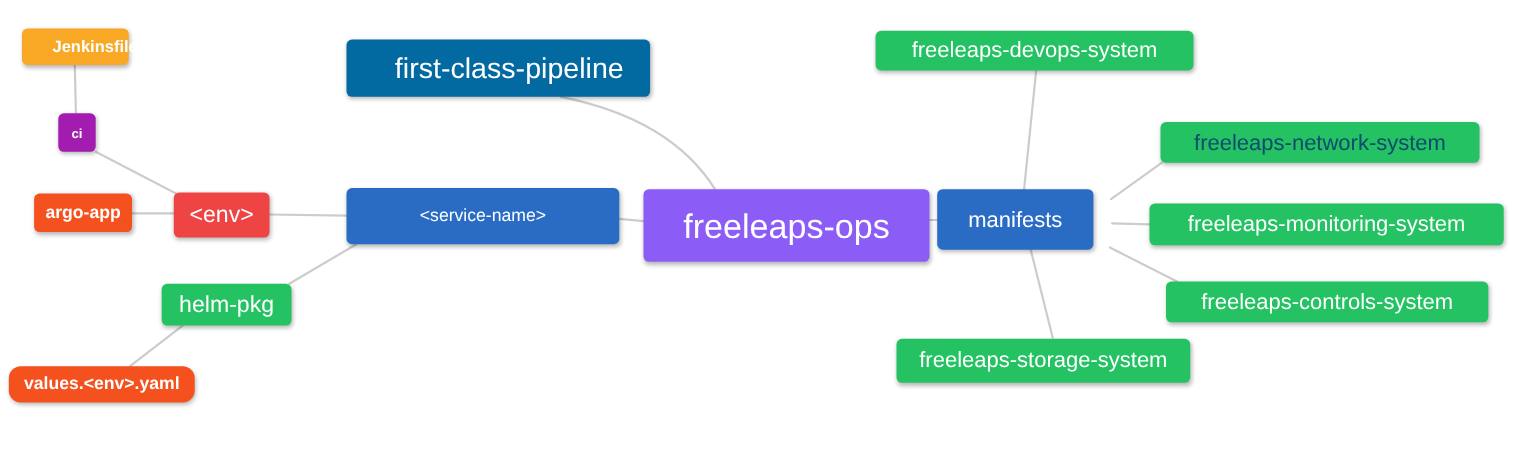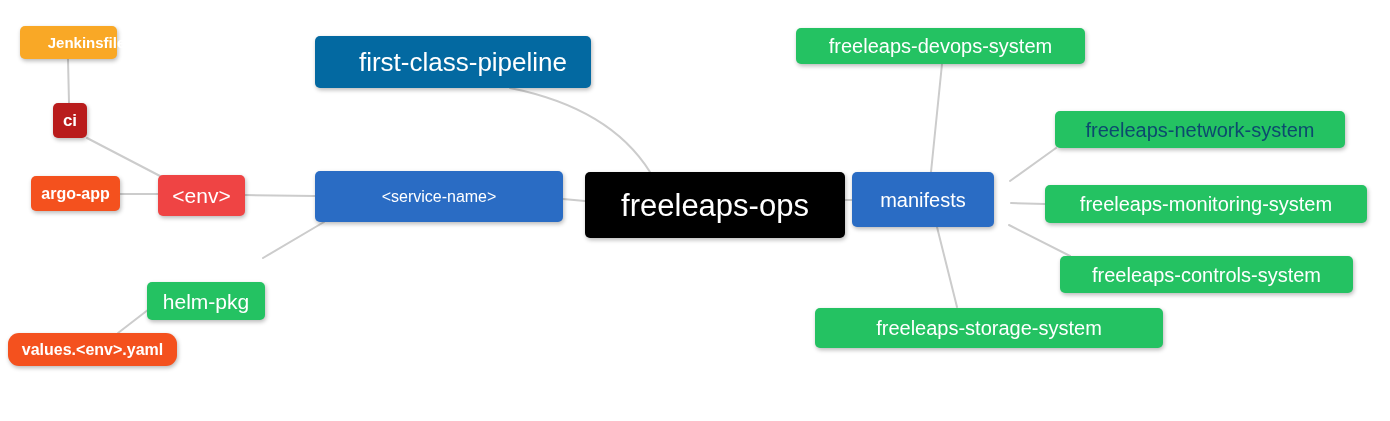--- a/index.html
+++ b/index.html
@@ -55,56 +55,56 @@
       <path d="M 942 64 L 931 172" stroke="#CCCCCC"></path>
       <path d="M 1056 148 L 1010 181" stroke="#CCCCCC"></path>
       <path d="M 1045 204 L 1011 203" stroke="#CCCCCC"></path>
       <path d="M 1070 256 L 1009 225" stroke="#CCCCCC"></path>
       <path d="M 957 307 L 937 227" stroke="#CCCCCC"></path>
     </svg>
   <div id="node-layer">
       <div class="node small" style="left: 20px; top: 26px; width: 97px; height: 33px; font-size: 15px; background: rgb(249, 168, 38); color: rgb(255, 255, 255); padding-left: 36px;">
         <span>Jenkinsfile</span>
       </div>
-      <div class="node small" style="left: 53px; top: 103px; width: 34px; height: 35px; font-size: 17px; background: #b91c1c; color: rgb(255, 255, 255);">
+      <div class="node small" style="left: 53px; top: 103px; width: 34px; height: 35px; font-size: 12px; background: #a21caf; color: rgb(255, 255, 255);">
         <span>ci</span>
       </div>
       <div class="node small" style="left: 31px; top: 176px; width: 89px; height: 35px; font-size: 16px; background: rgb(244, 81, 30); color: rgb(255, 255, 255);">
         <span>argo-app</span>
       </div>
       <div class="node" style="left: 158px; top: 175px; width: 87px; height: 41px; font-size: 21px; background: #ef4444; color: rgb(255, 255, 255);">
         <span>&lt;env&gt;</span>
       </div>
-      <div class="node" style="left: 147px; top: 258px; width: 118px; height: 38px; font-size: 21px; background: rgb(36, 194, 98); color: rgb(255, 255, 255); margin-top: 24px;">
+      <div class="node" style="left: 147px; top: 258px; width: 118px; height: 38px; font-size: 21px; background: rgb(36, 194, 98); color: rgb(255, 255, 255);">
         <span>helm-pkg</span>
       </div>
       <div class="node small" style="left: 8px; top: 333px; width: 169px; height: 33px; font-size: 16px; background: rgb(244, 81, 30); color: rgb(255, 255, 255); border-radius: 11px;">
         <span>values.&lt;env&gt;.yaml</span>
       </div>
       <div class="node" style="left: 315px; top: 36px; width: 276px; height: 52px; font-size: 26px; background: #0369a1; color: rgb(255, 255, 255); padding-left: 20px;">
         <span>first-class-pipeline</span>
       </div>
       <div class="node" style="left: 315px; top: 171px; width: 248px; height: 51px; font-size: 16px; background: rgb(42, 108, 196); color: rgb(255, 255, 255);">
         <span>&lt;service-name&gt;</span>
       </div>
-      <div class="node" style="left: 585px; top: 172px; width: 260px; height: 66px; font-size: 31px; background: #000000; color: rgb(255, 255, 255);">
+      <div class="node" style="left: 585px; top: 172px; width: 260px; height: 66px; font-size: 31px; background: #8b5cf6; color: rgb(255, 255, 255);">
         <span>freeleaps-ops</span>
       </div>
       <div class="node" style="left: 852px; top: 172px; width: 142px; height: 55px; font-size: 20px; background: rgb(42, 108, 196); color: rgb(255, 255, 255);">
         <span>manifests</span>
       </div>
       <div class="node" style="left: 796px; top: 28px; width: 289px; height: 36px; font-size: 20px; background: rgb(36, 194, 98); color: rgb(255, 255, 255);">
         <span>freeleaps-devops-system</span>
       </div>
       <div class="node" style="left: 1055px; top: 111px; width: 290px; height: 37px; font-size: 20px; background: rgb(36, 194, 98); color: #0c4a6e;">
         <span>freeleaps-network-system</span>
       </div>
       <div class="node" style="left: 1045px; top: 185px; width: 322px; height: 38px; font-size: 20px; background: rgb(36, 194, 98); color: rgb(255, 255, 255);">
         <span>freeleaps-monitoring-system</span>
       </div>
       <div class="node" style="left: 1060px; top: 256px; width: 293px; height: 37px; font-size: 20px; background: rgb(36, 194, 98); color: rgb(255, 255, 255); justify-content: center;">
         <span>freeleaps-controls-system</span>
       </div>
-      <div class="node" style="left: 815px; top: 308px; width: 348px; height: 40px; font-size: 20px; background: rgb(36, 194, 98); color: rgb(255, 255, 255);">
+      <div class="node" style="left: 815px; top: 308px; width: 267px; height: 40px; font-size: 20px; background: rgb(36, 194, 98); color: rgb(255, 255, 255);">
         <span>freeleaps-storage-system</span>
       </div>
     </div>
 </div>
 
 </body></html>

